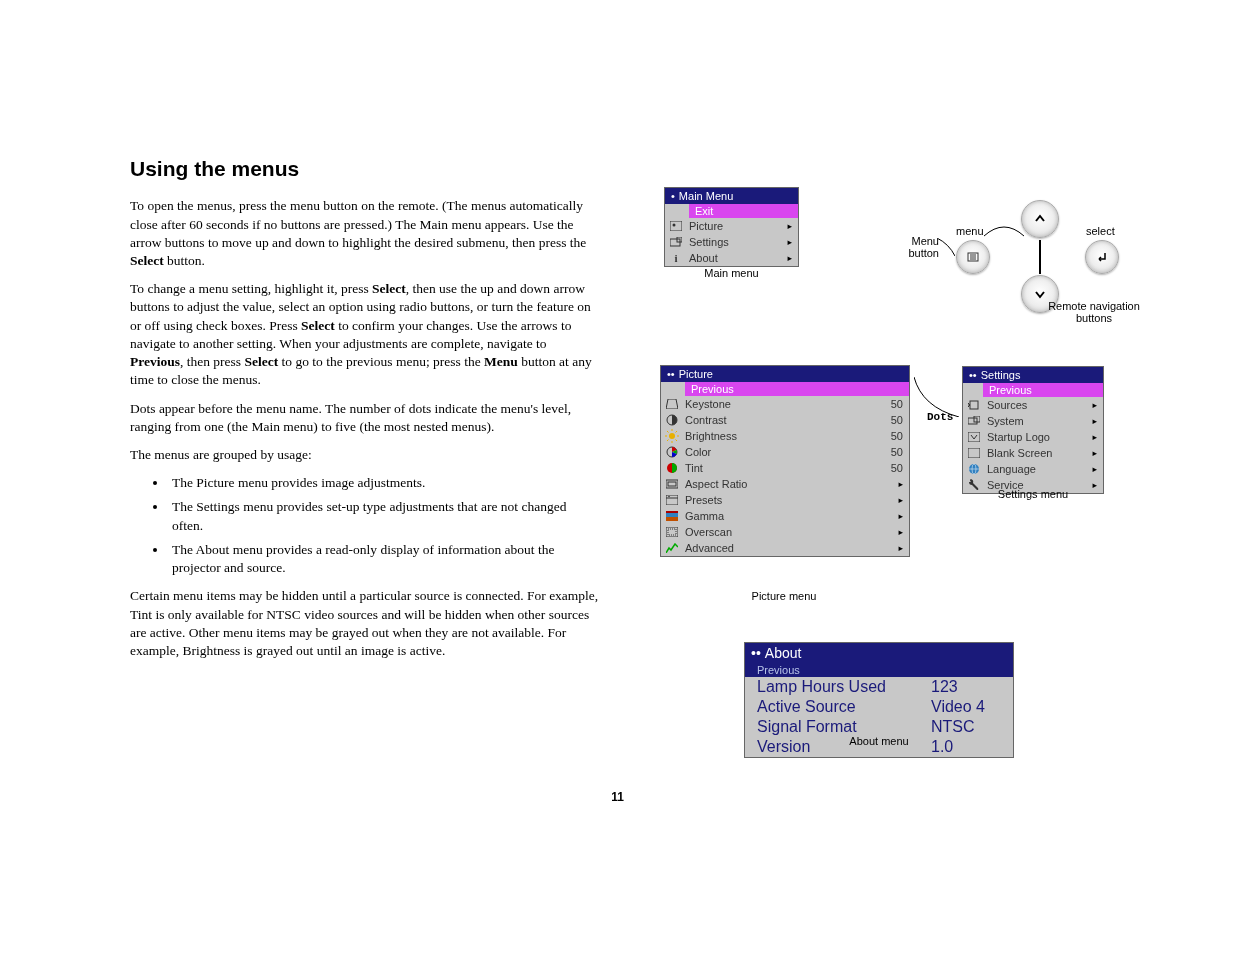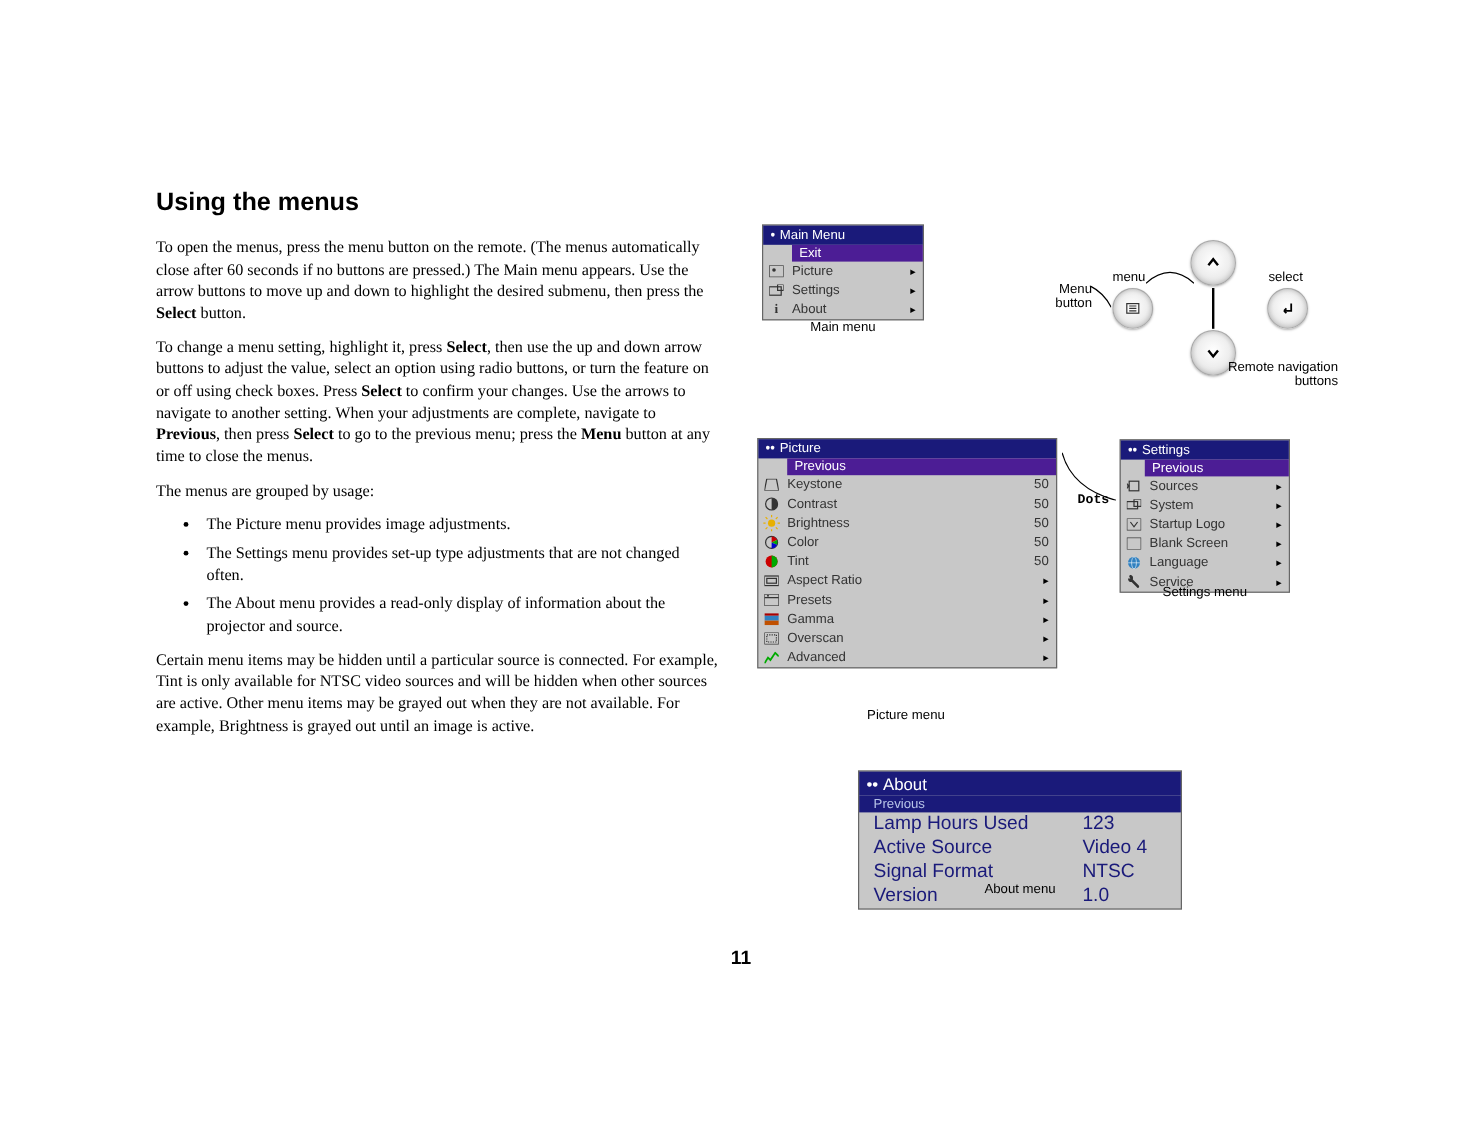--- a/index.html
+++ b/index.html
@@ -5,49 +5,49 @@
   * { margin: 0; padding: 0; box-sizing: border-box; }
   body {
     font-family: Georgia, 'Times New Roman', serif;
     background: #fff;
     color: #000;
     width: 1235px;
     height: 954px;
     position: relative;
     padding: 155px 130px 0 130px;
   }
-  .page { display: flex; gap: 15px; }
+  .page { display: flex; gap: 44px; }
   .left-col { width: 470px; font-size: 13.5px; line-height: 1.35; }
   .right-col { flex: 1; position: relative; }
   h1 { font-family: Arial, Helvetica, sans-serif; font-size: 21px; font-weight: bold; margin-bottom: 14px; }
   .para { margin-bottom: 10px; }
   b { font-weight: bold; }
   ul { list-style: disc; padding-left: 38px; margin-bottom: 10px; }
   li { margin-bottom: 6px; padding-left: 4px; }
 
-  .pagenum { position: absolute; left: 0; right: 0; top: 790px; text-align: center; font-family: Arial; font-size: 16px; font-weight: bold; }
+  .pagenum { position: absolute; left: 0; right: 0; top: 790px; text-align: center; font-family: Arial; font-size: 12px; font-weight: bold; }
 
   
   .menu {
     position: absolute;
     background: #c8c8c8;
     border: 1px solid #666;
     font-family: Arial, Helvetica, sans-serif;
     font-size: 11px;
     color: #333;
   }
   .menu .title-bar {
     background: #1a1a7a;
     color: #fff;
     padding: 2px 6px;
     font-size: 11px;
   }
   .menu .title-bar .dots { letter-spacing: 0px; margin-right: 4px; }
   .menu .hl {
-    background: #4c1d95;
+    background: #d946ef;
     color: #fff;
     padding: 1px 6px;
     margin-left: 24px;
   }
   .menu .row {
     display: flex;
     align-items: center;
     padding: 1px 6px 1px 4px;
     gap: 6px;
     height: 16px;
@@ -95,20 +95,21 @@
     <h1>Using the menus</h1>
 
     <div class="para">
       <span>To open the menus, press the menu button on the remote. (The menus automatically close after 60 seconds if no buttons are pressed.) The Main menu appears. Use the arrow buttons to move up and down to highlight the desired submenu, then press the </span><b>Select</b><span> button.</span>
     </div>
 
     <div class="para">
       <span>To change a menu setting, highlight it, press </span><b>Select</b><span>, then use the up and down arrow buttons to adjust the value, select an option using radio buttons, or turn the feature on or off using check boxes. Press </span><b>Select</b><span> to confirm your changes. Use the arrows to navigate to another setting. When your adjustments are complete, navigate to </span><b>Previous</b><span>, then press </span><b>Select</b><span> to go to the previous menu; press the </span><b>Menu</b><span> button at any time to close the menus.</span>
     </div>
 
+    <div class="para">Dots appear before the menu name. The number of dots indicate the menu's level, ranging from one (the Main menu) to five (the most nested menus).</div>
     <div class="para">The menus are grouped by usage:</div>
 
     <ul>
       <li>The Picture menu provides image adjustments.</li>
       <li>The Settings menu provides set-up type adjustments that are not changed often.</li>
       <li>The About menu provides a read-only display of information about the projector and source.</li>
     </ul>
 
     <div class="para">Certain menu items may be hidden until a particular source is connected. For example, Tint is only available for NTSC video sources and will be hidden when other sources are active. Other menu items may be grayed out when they are not available. For example, Brightness is grayed out until an image is active.</div>
   </div>
@@ -182,21 +183,21 @@
           </svg>
       </div>
 
       <div class="btn-circle sm" style="top:60px; left:196px;">
         <svg width="14" height="14">
             <path d="M10 3 L10 9 L4 9" fill="none" stroke="#000" stroke-width="1.5"></path>
             <path d="M4 9 L6 7 M4 9 L6 11" stroke="#000" stroke-width="1.5"></path>
           </svg>
       </div>
     </div>
-    <div class="caption" style="top:145px; left:400px; width:100px; text-align:right;">Remote navigation buttons</div>
+    <div class="caption" style="top:145px; left:400px; width:100px; text-align:center;">Remote navigation buttons</div>
 
     <div class="menu" style="top:210px; left:16px; width:250px;">
       <div class="title-bar"><span class="dots">••</span><span>Picture</span></div>
       <div class="hl">Previous</div>
       <div class="row">
           <span class="ic">
             <svg width="12" height="10">
               <path d="M2 0 L10 0 L12 10 L0 10 Z" fill="none" stroke="#333"></path>
             </svg>
           </span>

